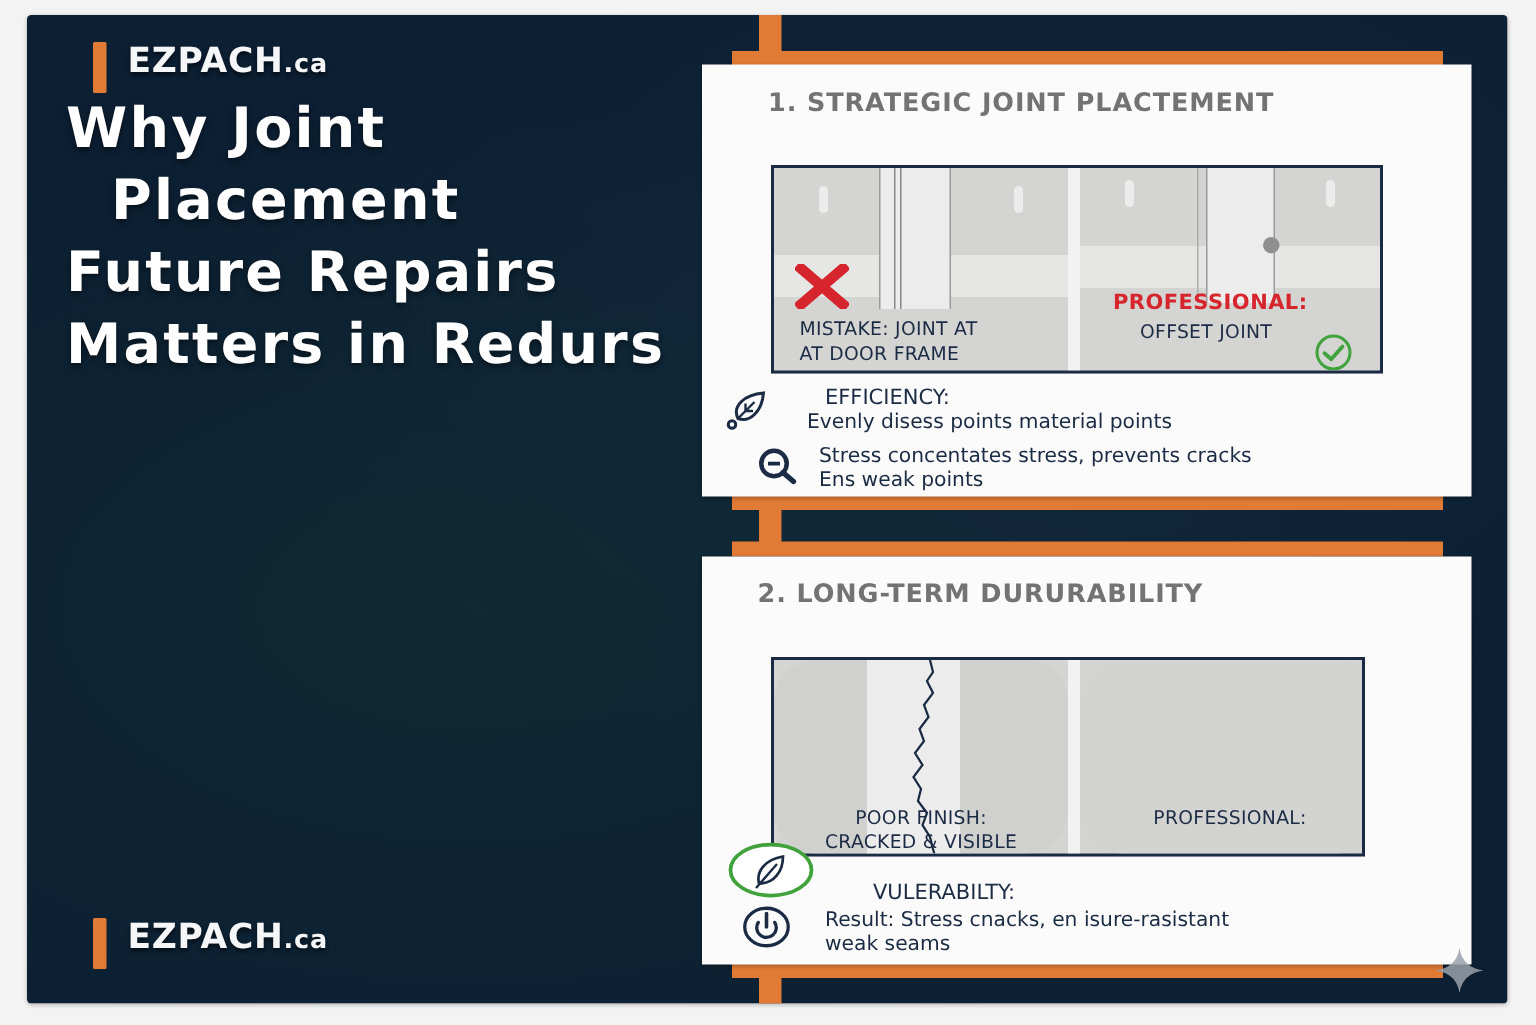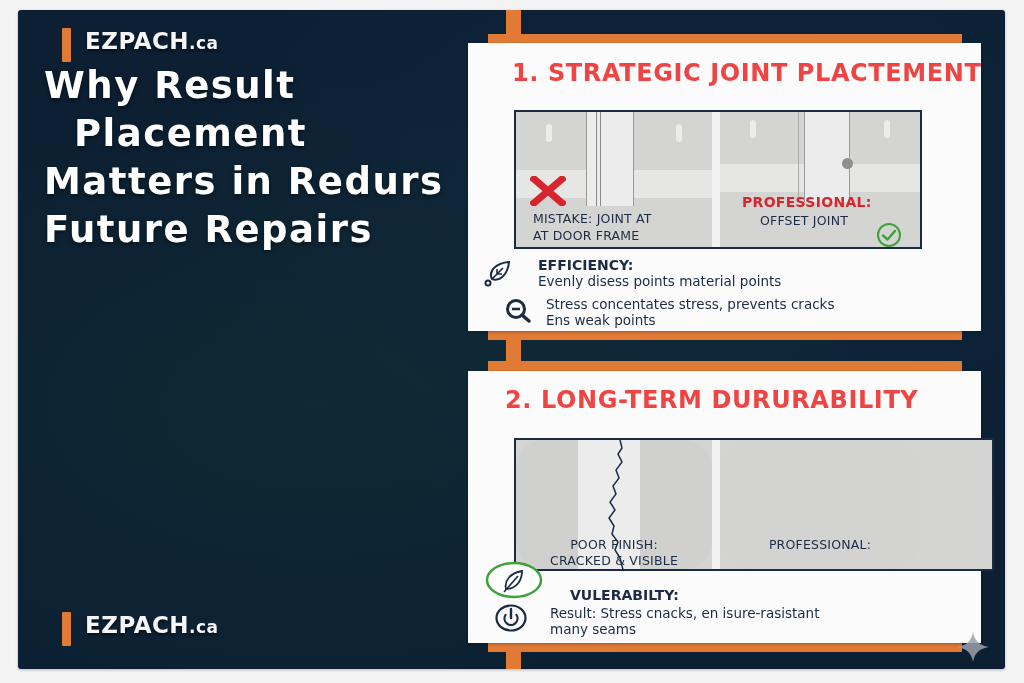--- a/index.html
+++ b/index.html
@@ -38,21 +38,21 @@
 
     
     .orange { position: absolute; background: #e07a35; }
 
     
     .card {
       position: absolute; background: #fbfbfb;
       box-shadow: 0 1px 3px rgba(0,0,0,0.3);
     }
     .card-title {
-      position: absolute; color: #ef4444; font-weight: bold; font-size: 24px;
+      position: absolute; color: #737373; font-weight: bold; font-size: 17px;
       letter-spacing: 0.6px; white-space: nowrap; font-family: "DejaVu Sans", sans-serif;
     }
 
     .illus {
       position: absolute; border: 2px solid #1b2b44; background: #d4d4d2; overflow: hidden;
     }
     .illus .divider { position: absolute; top: 0; bottom: 0; width: 8px; background: #f2f2f2; }
     .panel { position: absolute; top: 0; bottom: 0; overflow: hidden; border-radius: 28px; }
     .panel .wallband { position: absolute; left: 0; right: 0; background: #e6e6e4; }
     .panel .stud { position: absolute; top: 0; background: #ececec; border-left: 1px solid #9a9a9a; border-right: 1px solid #9a9a9a; }
@@ -67,40 +67,40 @@
     .cap-red { color: #d6252d; font-weight: bold; font-size: 14px; letter-spacing: 0.3px; }
 
     .xmark { position: absolute; width: 36px; height: 30px; }
     .checkmark { position: absolute; width: 26px; height: 26px; }
 
     .feature { position: absolute; }
     .feature .label {
       position: absolute; white-space: nowrap; color: #1b2b44; font-size: 13.5px;
       line-height: 17px; font-family: "DejaVu Sans", sans-serif;
     }
-    .feature .label.bold { font-weight: bold; font-size: 14px; }
+    .feature .label.bold { font-weight: normal; font-size: 14px; margin-left: 12px; }
     .ficon { position: absolute; }
 
     .sparkle { position: absolute; left: 955px; top: 630px; width: 36px; height: 34px; }
   </style>
 </head>
 <body>
 
 <div class="stage"></div>
 
 <div class="brand brand-top">
   <div class="bar"></div>
   <div class="name"><span>EZPACH</span><span class="tld">.ca</span></div>
 </div>
 
 <div class="headline">
-  <span>Why Result</span>
+  <span>Why Joint</span>
   <span class="l2">Placement</span>
+  <span>Future Repairs</span>
   <span>Matters in Redurs</span>
-  <span>Future Repairs</span>
 </div>
 
 <div class="brand brand-bottom">
   <div class="bar"></div>
   <div class="name"><span>EZPACH</span><span class="tld">.ca</span></div>
 </div>
 
 <div class="orange" style="left:506px; top:10px; width:15px; height:30px;"></div>
 <div class="orange" style="left:488px; top:34px; width:474px; height:10px;"></div>
 <div class="orange" style="left:488px; top:330px; width:474px; height:10px;"></div>
@@ -161,21 +161,21 @@
       <path d="M18 18 L25 24" stroke="#1b2b44" stroke-width="3.5" stroke-linecap="round"></path>
     </svg>
     <div class="label" style="left:78px; top:3px;">Stress concentates stress, prevents cracks</div>
     <div class="label" style="left:78px; top:19px;text-align:right;">Ens weak points</div>
   </div>
 </div>
 
 <div class="card" style="left:468px; top:371px; width:513px; height:272px;">
   <div class="card-title" style="left:37px; top:15px;">2. LONG-TERM DURURABILITY</div>
 
-  <div class="illus" style="left:46px; top:67px; width:480px; height:133px;">
+  <div class="illus" style="left:46px; top:67px; width:396px; height:133px;">
     <div class="panel" style="left:0; width:196px; background:#d0d0ce;">
       <div style="position:absolute; left:62px; top:0; width:62px; height:133px; background:#ececec;"></div>
       <svg style="position:absolute; left:80px; top:0; width:40px; height:133px;" viewBox="0 0 40 133">
         <path d="M24 0 L26 8 L22 14 L26 22 L20 30 L23 38 L17 46 L20 54 L14 62 L19 70 L13 78 L18 86 L16 94 L22 102 L19 110 L24 118 L26 126 L28 133" fill="none" stroke="#1b2b44" stroke-width="1.5"></path>
       </svg>
       <div class="cap center" style="left:0; width:196px; top:96px;">POOR FINISH:</div>
       <div class="cap center" style="left:0; width:196px; top:112px;">CRACKED &amp; VISIBLE</div>
     </div>
     <div class="divider" style="left:196px;"></div>
     <div class="panel" style="left:204px; width:200px; background:#d3d3d1;">
@@ -191,19 +191,19 @@
     </svg>
     <div class="label bold" style="left:102px; top:26px;">VULERABILTY:</div>
   </div>
   <div class="feature" style="left:0; top:232px;">
     <svg class="ficon" style="left:26px; top:0; width:34px; height:30px;" viewBox="0 0 34 30">
       <ellipse cx="17" cy="15" rx="14.5" ry="12.5" fill="none" stroke="#1b2b44" stroke-width="2.2"></ellipse>
       <path d="M17 6 L17 15" stroke="#1b2b44" stroke-width="2.4" stroke-linecap="round"></path>
       <path d="M11.5 12 A6.5 6.5 0 1 0 22.5 12" fill="none" stroke="#1b2b44" stroke-width="2.2" stroke-linecap="round"></path>
     </svg>
     <div class="label" style="left:82px; top:2px;">Result: Stress cnacks, en isure-rasistant</div>
-    <div class="label" style="left:82px; top:18px;">many seams</div>
+    <div class="label" style="left:82px; top:18px;">weak seams</div>
   </div>
 </div>
 
 <svg class="sparkle" viewBox="0 0 36 34">
   <path d="M18 2 Q20 15 34 17 Q20 19 18 32 Q16 19 2 17 Q16 15 18 2 Z" fill="#9aa1aa" opacity="0.85"></path>
 </svg>
 
 </body></html>

